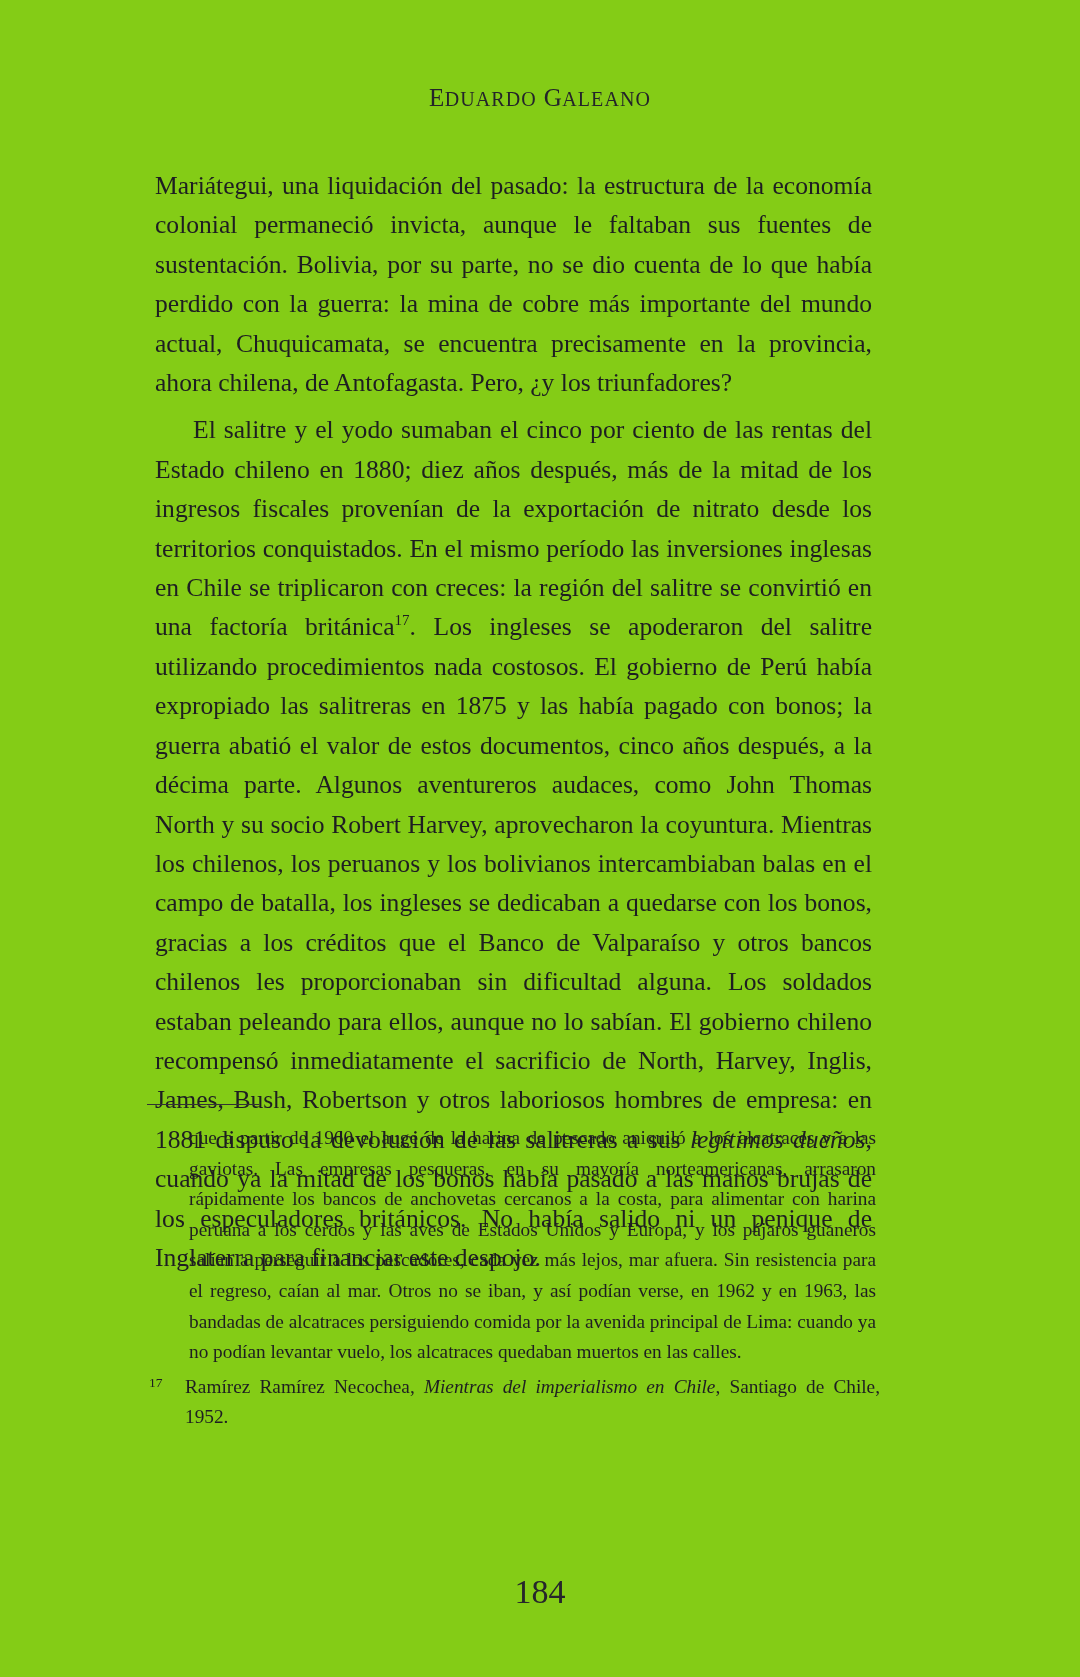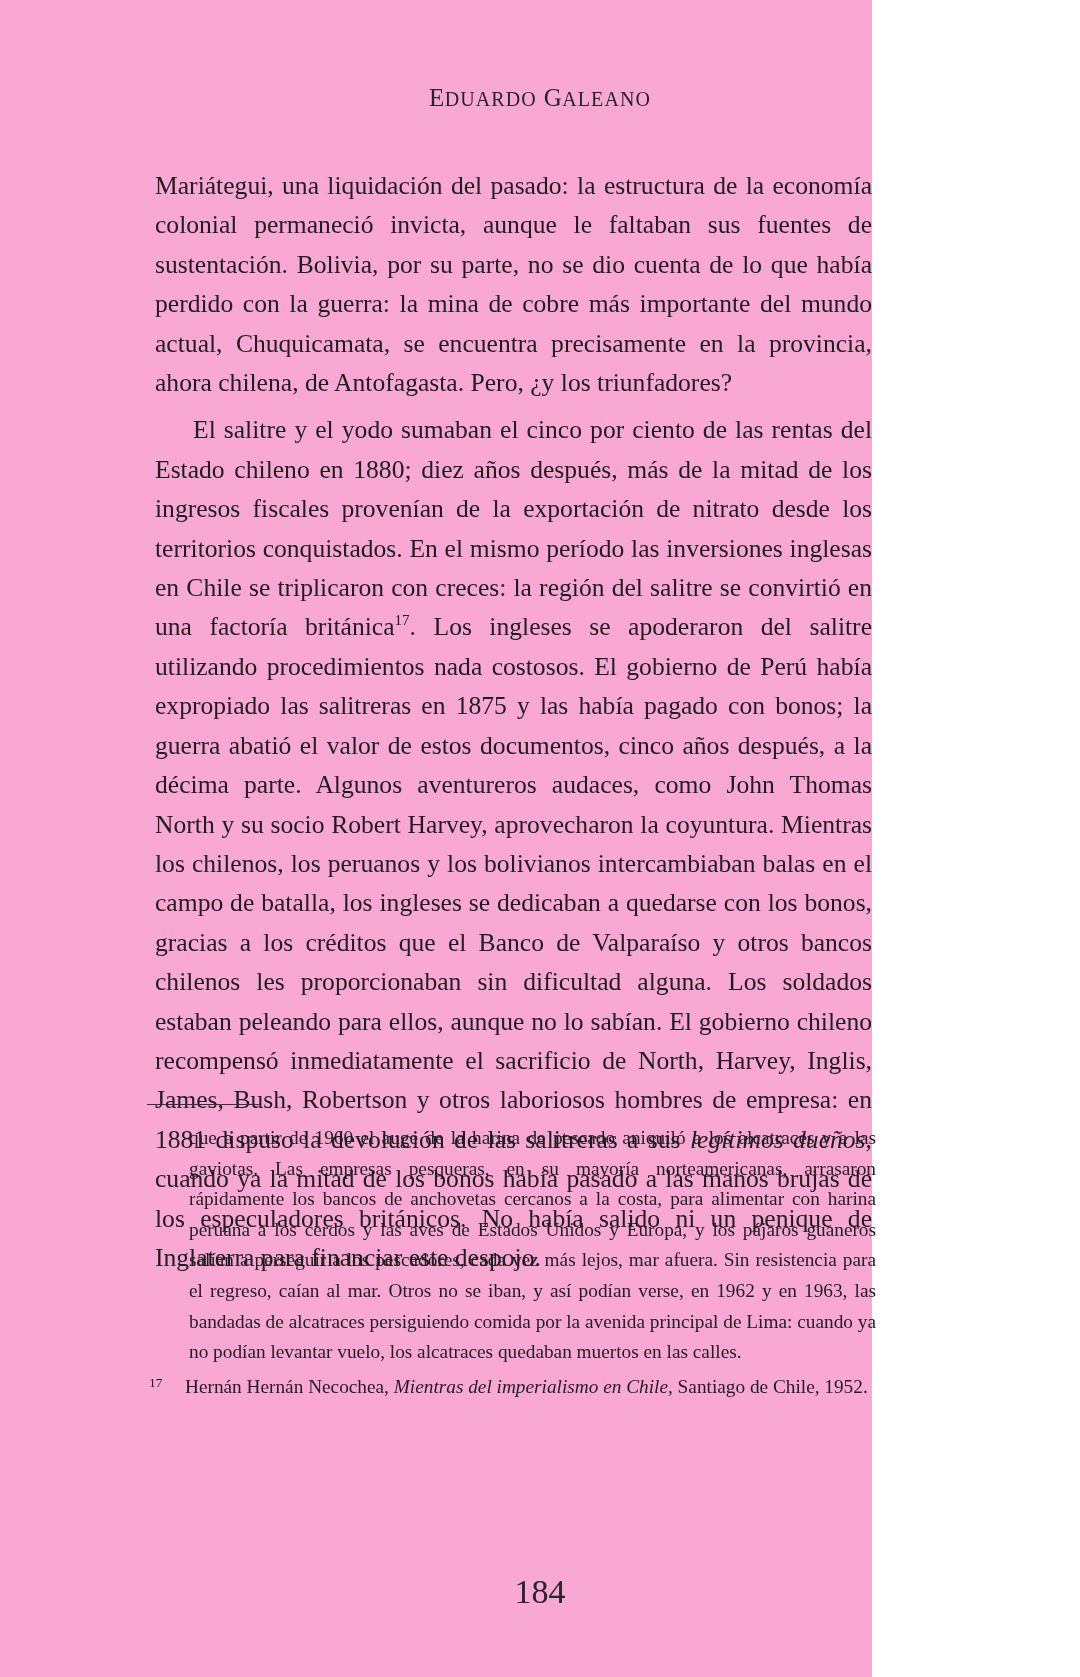--- a/index.html
+++ b/index.html
@@ -13,23 +13,23 @@
     position: relative;
     font-family: "Liberation Serif", "DejaVu Serif", serif;
     color: #1c1c1c;
     overflow: hidden;
   }
 
   .page {
     position: absolute;
     left: 0;
     top: 0;
-    width: 872px;
+    width: 1080px;
     height: 1677px;
-    background: #f9a8d4;
+    background: #84cc16;
   }
 
   
   .running-head {
     position: absolute;
     left: 0;
     top: 84px;
     width: 1080px;
     text-align: center;
     font-size: 23px;
@@ -148,21 +148,21 @@
   </div>
 
   <div class="footnote-area">
 
     <div class="footnote-rule"></div>
 
     <div class="footnote-block">
 
       <p class="footnote-cont"><span>que a partir de 1960 el auge de la harina de pescado aniquiló a los alcatraces y a las gaviotas. Las empresas pesqueras, en su mayoría norteamericanas, arrasaron rápidamente los bancos de anchovetas cercanos a la costa, para alimentar con harina peruana a los cerdos y las aves de Estados Unidos y Europa, y los pájaros guaneros salían a perseguir a los pescadores, cada vez más lejos, mar afuera. Sin resistencia para el regreso, caían al mar. Otros no se iban, y así podían verse, en 1962 y en 1963, las bandadas de alcatraces persiguiendo comida por la avenida principal de Lima: cuando ya no podían levantar vuelo, los alcatraces quedaban muertos en las calles.</span></p>
 
-      <p class="footnote-item"><span class="fn-num">17</span><span>Hernán Hernán Necochea, </span><em>Mientras del imperialismo en Chile</em><span>, Santiago de Chile, 1952.</span></p>
+      <p class="footnote-item"><span class="fn-num">17</span><span>Ramírez Ramírez Necochea, </span><em>Mientras del imperialismo en Chile</em><span>, Santiago de Chile, 1952.</span></p>
 
     </div>
   </div>
 
   <div class="folio">
     <span>184</span>
   </div>
 
 </div>
 

